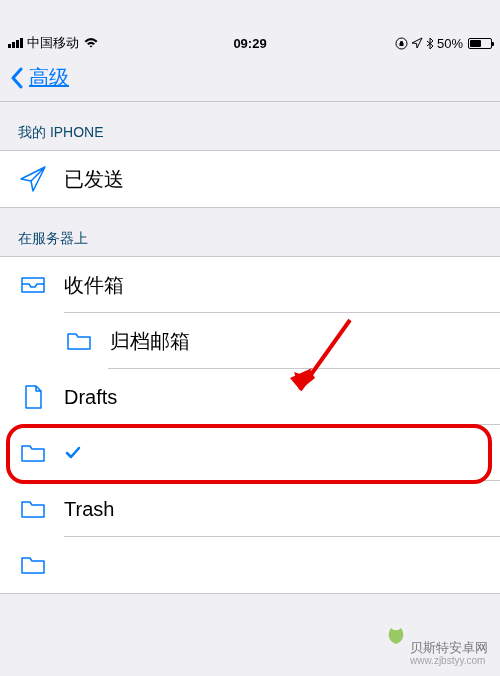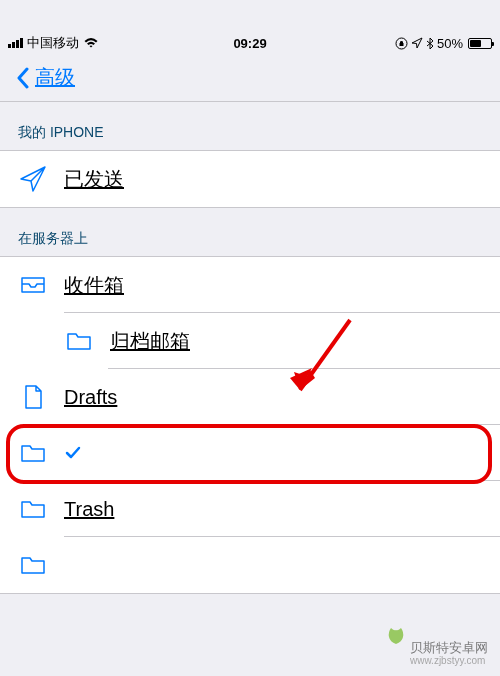--- a/index.html
+++ b/index.html
@@ -80,21 +80,21 @@
       top: 1px;
       bottom: 1px;
       width: 50%;
       background: #000;
       border-radius: 1px;
     }
     .nav-bar {
       height: 48px;
       display: flex;
       align-items: center;
-      padding: 0 16px;
+      padding: 0 10px;
       background: #efeff4;
       border-bottom: 1px solid #c8c7cc;
     }
     .back-button {
       display: flex;
       align-items: center;
       color: #007aff;
       font-size: 20px;
     }
     .back-chevron {
@@ -141,21 +141,20 @@
       width: 30px;
       height: 30px;
       margin-right: 16px;
       flex-shrink: 0;
       color: #007aff;
     }
     .item-label {
       font-size: 20px;
       color: #000;
       flex: 1;
-      text-decoration: underline;
     }
     .item-label.highlighted {
       color: #007aff;
     }
     .checkmark {
       color: #007aff;
       width: 18px;
       height: 18px;
     }
     .highlight-box {

